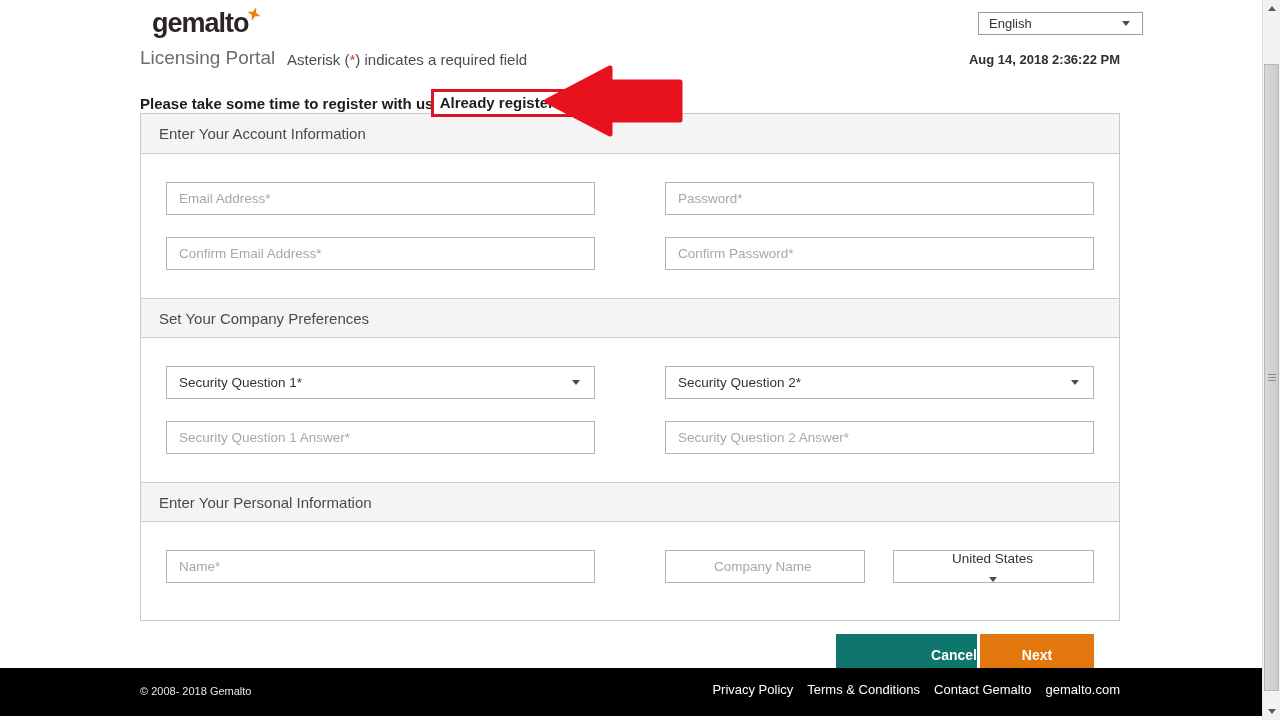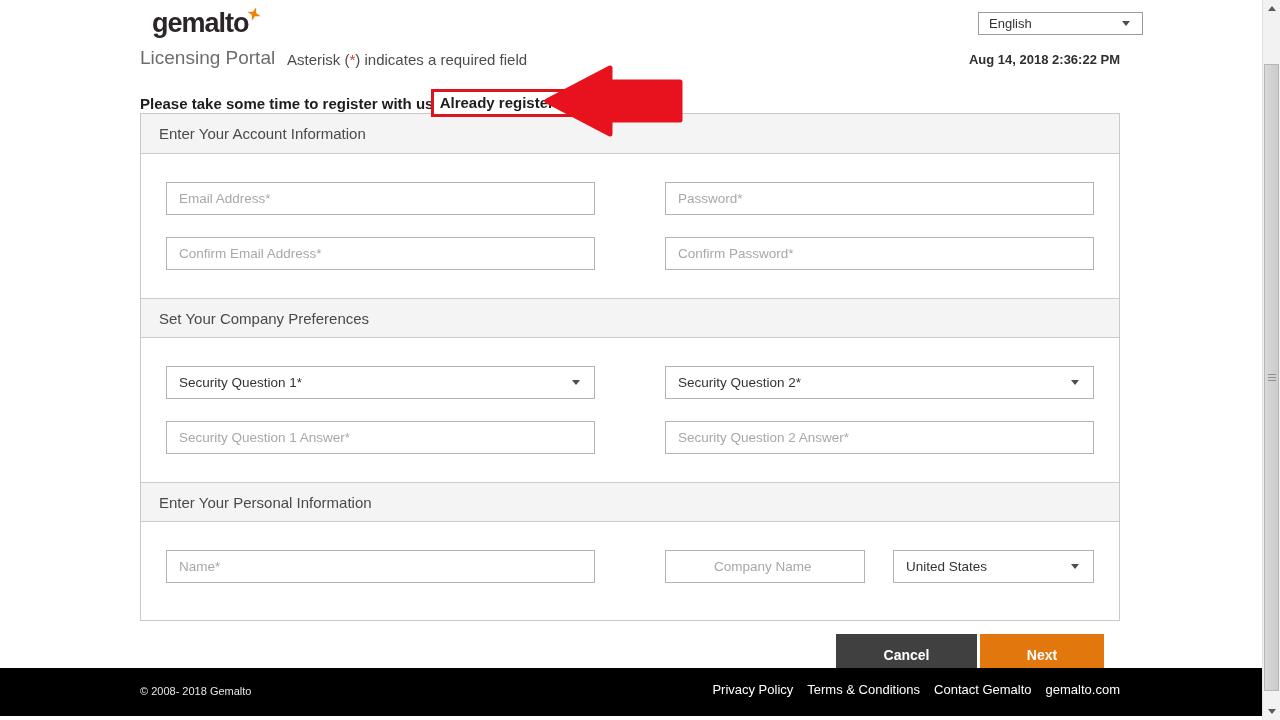--- a/index.html
+++ b/index.html
@@ -40,28 +40,28 @@
   .col { display:flex; flex-direction:column; gap:22px; width:429px; }
   .col.hrow { flex-direction:row; gap:28px; }
   .vdiv { width:1px; background:#cccccc; margin:0 35px; }
 
   .tfield { width:429px; height:33px; border:1px solid #b3b3b3; background:#fff; padding:0 12px;
     font-family:"Liberation Sans","DejaVu Sans",sans-serif; font-size:13.5px; color:#333; outline:none; }
   .tfield::placeholder { color:#a8a8a8; opacity:1; }
   .sel { width:429px; height:33px; border:1px solid #b3b3b3; background:#fff; display:flex;
     align-items:center; padding:0 14px 0 12px; cursor:pointer; }
   .sel span { flex:1; font-size:13.5px; color:#333; }
-  .w200 { width:200px;padding-left:48px; } .w201 { width:201px; }
+  .w200 { width:200px;padding-left:48px; } .w201 { width:201px;flex-direction:column; }
 
   
   .btn-row { position:absolute; left:836px; top:634px; display:flex; gap:3px; }
   .btn { height:41px; border:none; color:#fff; font-family:"Liberation Sans","DejaVu Sans",sans-serif;
     font-size:14px; font-weight:bold; cursor:pointer; }
-  .btn.cancel { width:141px; background:#404040; }
-  .btn.next { width:124px; background:#e2770e; }
+  .btn.cancel { width:141px; background:#0f766e;text-align:right; }
+  .btn.next { width:114px; background:#e2770e; }
 
   
   .footer { position:absolute; left:0; bottom:4px; width:1280px; height:48px; background:#000; }
   .copyright { position:absolute; left:140px; top:17px; font-size:11px; color:#e6e6e6; }
   .footer-links { position:absolute; right:160px; top:14px; display:flex; gap:14px; }
   .footer-links a { color:#fff; font-size:13px; text-decoration:none; cursor:pointer; }
 
   
   .scrollbar { position:absolute; right:0; top:0; width:18px; height:720px; background:#f2f2f2;
     border-left:1px solid #e2e2e2; z-index:9; }

